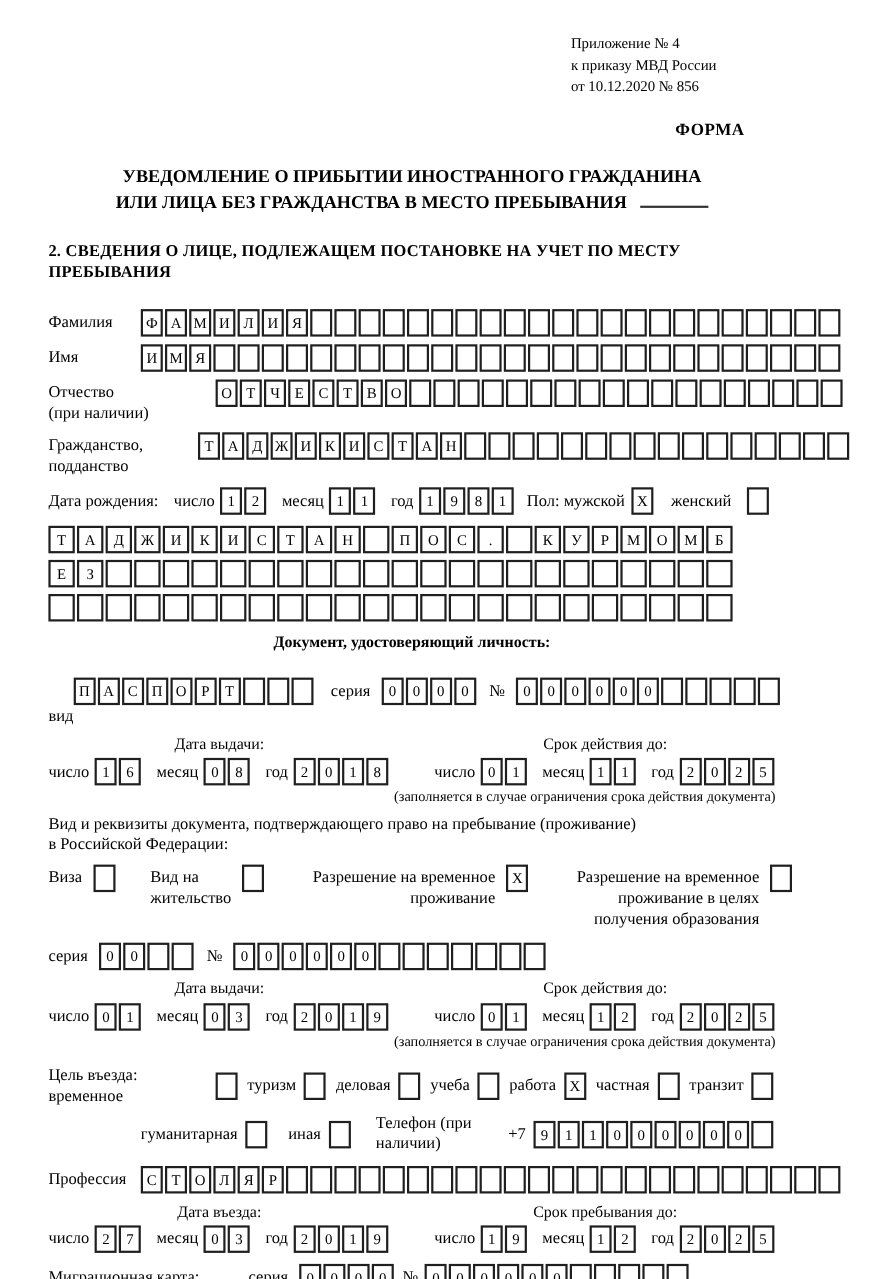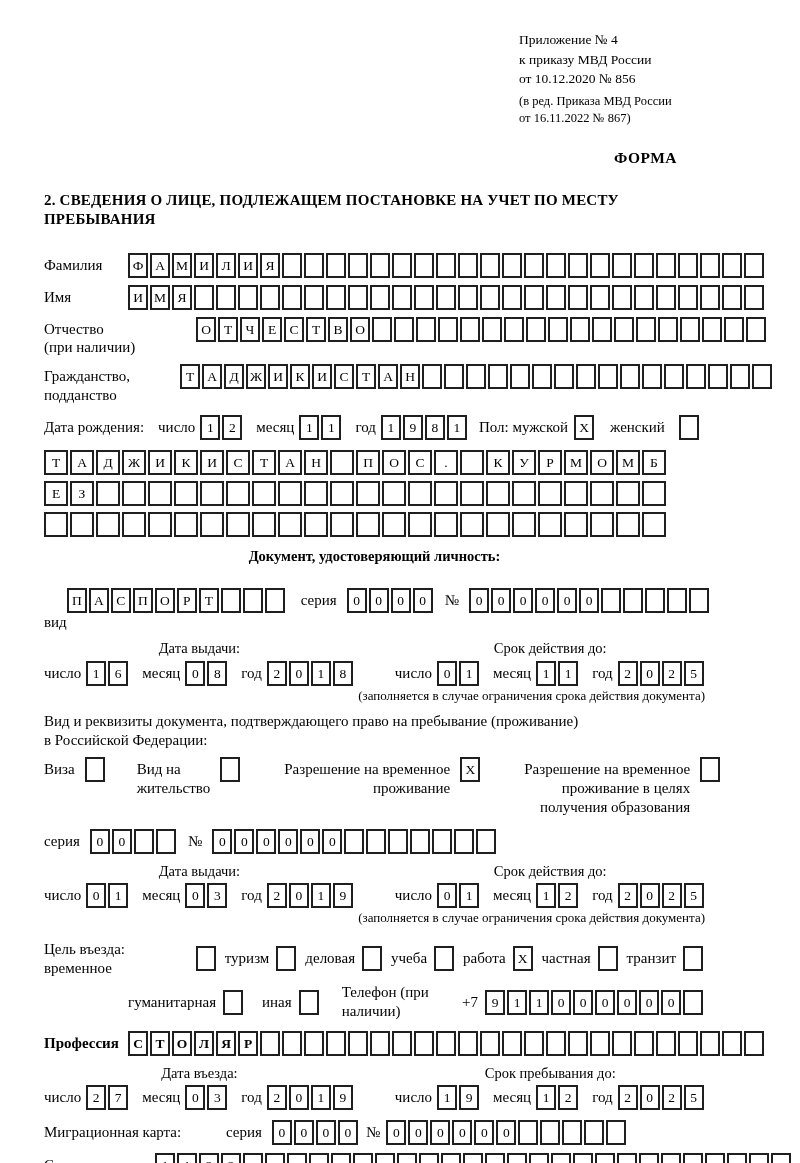--- a/index.html
+++ b/index.html
@@ -44,24 +44,26 @@
   .purpose-row2{display:flex;align-items:center;margin-top:6px;column-gap:7px;padding-left:84px;}
 </style>
 </head>
 <body>
 
 <div class="page">
 
   <div class="annex">Приложение № 4
 к приказу МВД России
 от 10.12.2020 № 856</div>
-  <div class="annex-edit">(в ред. Приказа МВД России
-от 16.11.2022 № 867)</div>
   <div class="form-label">ФОРМА</div>
 
+  <div class="title">
+    <div>УВЕДОМЛЕНИЕ О ПРИБЫТИИ ИНОСТРАННОГО ГРАЖДАНИНА</div>
+    <div><span>ИЛИ ЛИЦА БЕЗ ГРАЖДАНСТВА В МЕСТО ПРЕБЫВАНИЯ</span><span class="uline"></span></div>
+  </div>
 
   <div class="sec-head">2. СВЕДЕНИЯ О ЛИЦЕ, ПОДЛЕЖАЩЕМ ПОСТАНОВКЕ НА УЧЕТ ПО МЕСТУ ПРЕБЫВАНИЯ</div>
 
   <div class="frow" style="margin-top:24px;">
     <div class="flabel w84">Фамилия</div>
     <div class="boxes">
         <span class="box">Ф</span>
         <span class="box">А</span>
         <span class="box">М</span>
         <span class="box">И</span>
@@ -519,21 +521,21 @@
         <span class="box">0</span>
         <span class="box">0</span>
         <span class="box">0</span>
         <span class="box">0</span>
         <span class="box">0</span>
         <span class="box">0</span>
         <span class="box"></span>
       </span>
   </div>
 
-  <div class="frow" style="margin-top:10px;font-weight:bold;">
+  <div class="frow" style="margin-top:10px;">
     <div class="flabel w84">Профессия</div>
     <div class="boxes">
         <span class="box">С</span>
         <span class="box">Т</span>
         <span class="box">О</span>
         <span class="box">Л</span>
         <span class="box">Я</span>
         <span class="box">Р</span>
         <span class="box"></span>
         <span class="box"></span>

